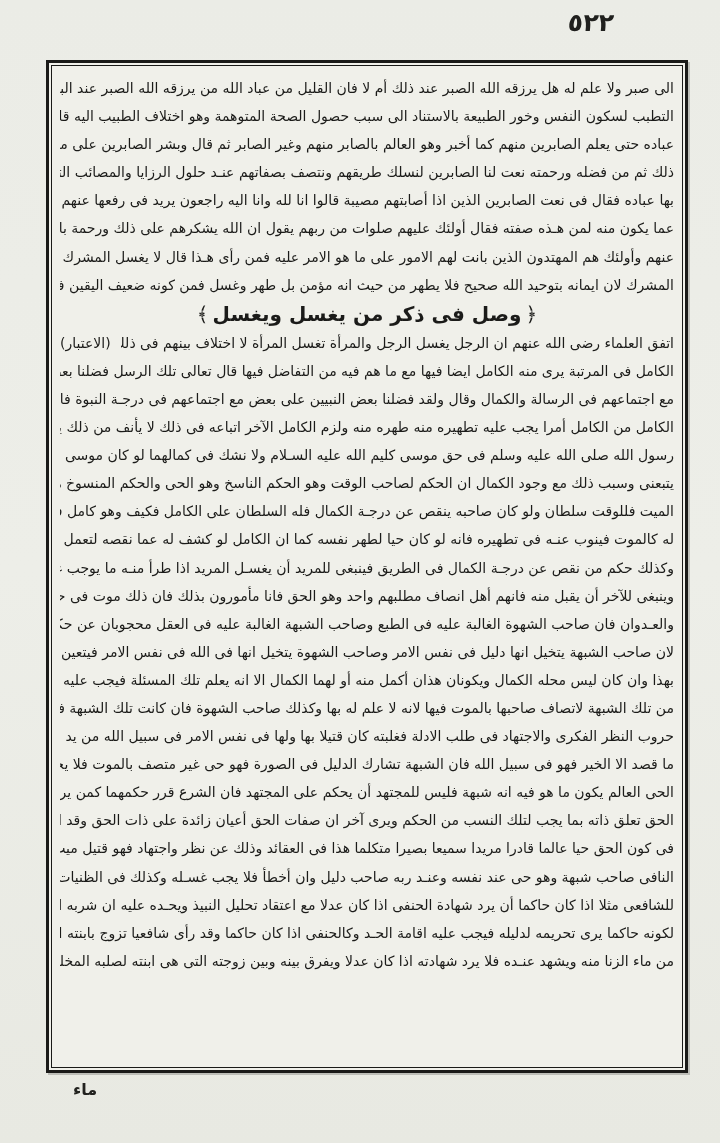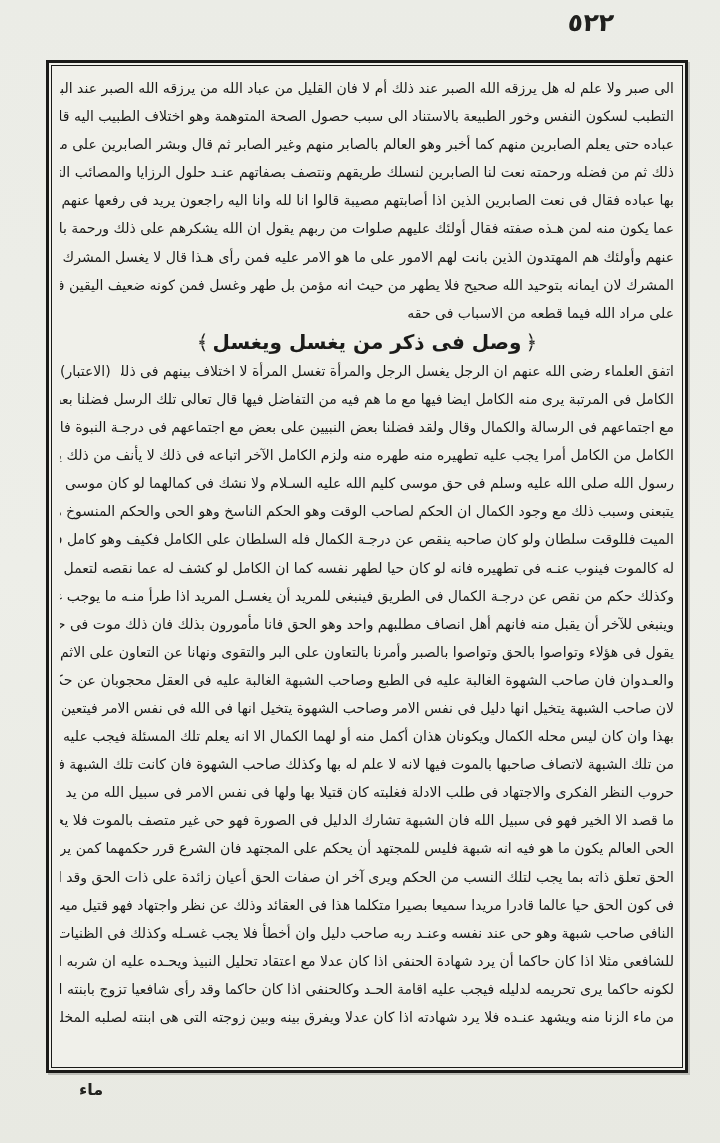--- a/index.html
+++ b/index.html
@@ -43,21 +43,21 @@
   .heading-line{
     height:30px;line-height:30px;
     text-align:center;font-weight:700;font-size:20px;
     white-space:nowrap;overflow:hidden;
   }
   .heading-line .orn{font-weight:400;padding:0 4px;}
   .flex-line{display:flex;align-items:baseline;}
   .line-fill{flex:1;text-align:justify;text-align-last:justify;overflow:hidden;white-space:nowrap;}
   .margin-note{font-weight:400;margin-inline-start:10px;white-space:nowrap;}
   .catchword{
-    position:absolute;left:79px;top:1080px;
+    position:absolute;left:73px;top:1080px;
     font-size:16px;font-weight:700;color:#22221f;direction:rtl;
   }
 </style>
 </head>
 <body>
 
 <div class="page">
 
   <div class="page-number">٥٢٢</div>
 
@@ -67,21 +67,20 @@
 
         <div id="sec1">
             <div class="body-line">الى صبر ولا علم له هل يرزقه الله الصبر عند ذلك أم لا فان القليل من عباد الله من يرزقه الله الصبر عند البلاء ولهذا شرع</div>
             <div class="body-line">التطبب لسكون النفس وخور الطبيعة بالاستناد الى سبب حصول الصحة المتوهمة وهو اختلاف الطبيب اليه قال تعالى</div>
             <div class="body-line">عباده حتى يعلم الصابرين منهم كما أخبر وهو العالم بالصابر منهم وغير الصابر ثم قال وبشر الصابرين على ما ابتليتهم به من</div>
             <div class="body-line">ذلك ثم من فضله ورحمته نعت لنا الصابرين لنسلك طريقهم ونتصف بصفاتهم عنـد حلول الرزايا والمصائب التى ابتلى الله</div>
             <div class="body-line">بها عباده فقال فى نعت الصابرين الذين اذا أصابتهم مصيبة قالوا انا لله وانا اليه راجعون يريد فى رفعها عنهم ثم أخبر</div>
             <div class="body-line">عما يكون منه لمن هـذه صفته فقال أولئك عليهم صلوات من ربهم يقول ان الله يشكرهم على ذلك ورحمة بازالتها</div>
             <div class="body-line">عنهم وأولئك هم المهتدون الذين بانت لهم الامور على ما هو الامر عليه فمن رأى هـذا قال لا يغسل المشرك أى هذا</div>
             <div class="body-line">المشرك لان ايمانه بتوحيد الله صحيح فلا يطهر من حيث انه مؤمن بل طهر وغسل فمن كونه ضعيف اليقين فى الاعتماد</div>
-            <div class="body-line short-line">على مراد الله فيما قطعه من الاسباب فى حقه</div>
           </div>
 
         <div class="heading-line">
           <span class="orn">﴿</span><span>وصل فى ذكر من يغسل ويغسل</span><span class="orn">﴾</span>
         </div>
 
         <div class="body-line flex-line">
           <span class="line-fill">اتفق العلماء رضى الله عنهم ان الرجل يغسل الرجل والمرأة تغسل المرأة لا اختلاف بينهم فى ذلك اذا ماتت</span>
           <span class="margin-note">(الاعتبار)</span>
         </div>
@@ -89,21 +88,20 @@
         <div id="sec2">
             <div class="body-line">الكامل فى المرتبة يرى منه الكامل ايضا فيها مع ما هم فيه من التفاضل فيها قال تعالى تلك الرسل فضلنا بعضهم على بعض</div>
             <div class="body-line">مع اجتماعهم فى الرسالة والكمال وقال ولقد فضلنا بعض النبيين على بعض مع اجتماعهم فى درجـة النبوة فاذا رأى</div>
             <div class="body-line">الكامل من الكامل أمرا يجب عليه تطهيره منه طهره منه ولزم الكامل الآخر اتباعه فى ذلك لا يأنف من ذلك يقول</div>
             <div class="body-line">رسول الله صلى الله عليه وسلم فى حق موسى كليم الله عليه السـلام ولا نشك فى كمالهما لو كان موسى حيا لما وسعه الا أن</div>
             <div class="body-line">يتبعنى وسبب ذلك مع وجود الكمال ان الحكم لصاحب الوقت وهو الحكم الناسخ وهو الحى والحكم المنسوخ هو</div>
             <div class="body-line">الميت فللوقت سلطان ولو كان صاحبه ينقص عن درجـة الكمال فله السلطان على الكامل فكيف وهو كامل فالنسخ</div>
             <div class="body-line">له كالموت فينوب عنـه فى تطهيره فانه لو كان حيا لطهر نفسه كما ان الكامل لو كشف له عما نقصه لتعمل فى تحصـيله</div>
             <div class="body-line">وكذلك حكم من نقص عن درجـة الكمال فى الطريق فينبغى للمريد أن يغسـل المريد اذا طرأ منـه ما يوجب غسـله</div>
             <div class="body-line">وينبغى للآخر أن يقبل منه فانهم أهل انصاف مطلبهم واحد وهو الحق فانا مأمورون بذلك فان ذلك موت فى حقه والله</div>
-            <div class="body-line">يقول فى هؤلاء وتواصوا بالحق وتواصوا بالصبر وأمرنا بالتعاون على البر والتقوى ونهانا عن التعاون على الاثم</div>
             <div class="body-line">والعـدوان فان صاحب الشهوة الغالبة عليه فى الطبع وصاحب الشبهة الغالبة عليه فى العقل محجوبان عن حكمهما فيها</div>
             <div class="body-line">لان صاحب الشبهة يتخيل انها دليل فى نفس الامر وصاحب الشهوة يتخيل انها فى الله فى نفس الامر فيتعين على العالم</div>
             <div class="body-line">بهذا وان كان ليس محله الكمال ويكونان هذان أكمل منه أو لهما الكمال الا انه يعلم تلك المسئلة فيجب عليه أن يطهره</div>
             <div class="body-line">من تلك الشبهة لاتصاف صاحبها بالموت فيها لانه لا علم له بها وكذلك صاحب الشهوة فان كانت تلك الشبهة فى معترك</div>
             <div class="body-line">حروب النظر الفكرى والاجتهاد فى طلب الادلة فغلبته كان قتيلا بها ولها فى نفس الامر فى سبيل الله من يد مشرك فانه</div>
             <div class="body-line">ما قصد الا الخير فهو فى سبيل الله فان الشبهة تشارك الدليل فى الصورة فهو حى غير متصف بالموت فلا يجب غسله على</div>
             <div class="body-line">الحى العالم يكون ما هو فيه انه شبهة فليس للمجتهد أن يحكم على المجتهد فان الشرع قرر حكمهما كمن يرى ان صفات</div>
             <div class="body-line">الحق تعلق ذاته بما يجب لتلك النسب من الحكم ويرى آخر ان صفات الحق أعيان زائدة على ذات الحق وقد اجتمعا</div>
             <div class="body-line">فى كون الحق حيا عالما قادرا مريدا سميعا بصيرا متكلما هذا فى العقائد وذلك عن نظر واجتهاد فهو قتيل ميت عنـد</div>
             <div class="body-line">النافى صاحب شبهة وهو حى عند نفسه وعنـد ربه صاحب دليل وان أخطأ فلا يجب غسـله وكذلك فى الظنيات ليس</div>

